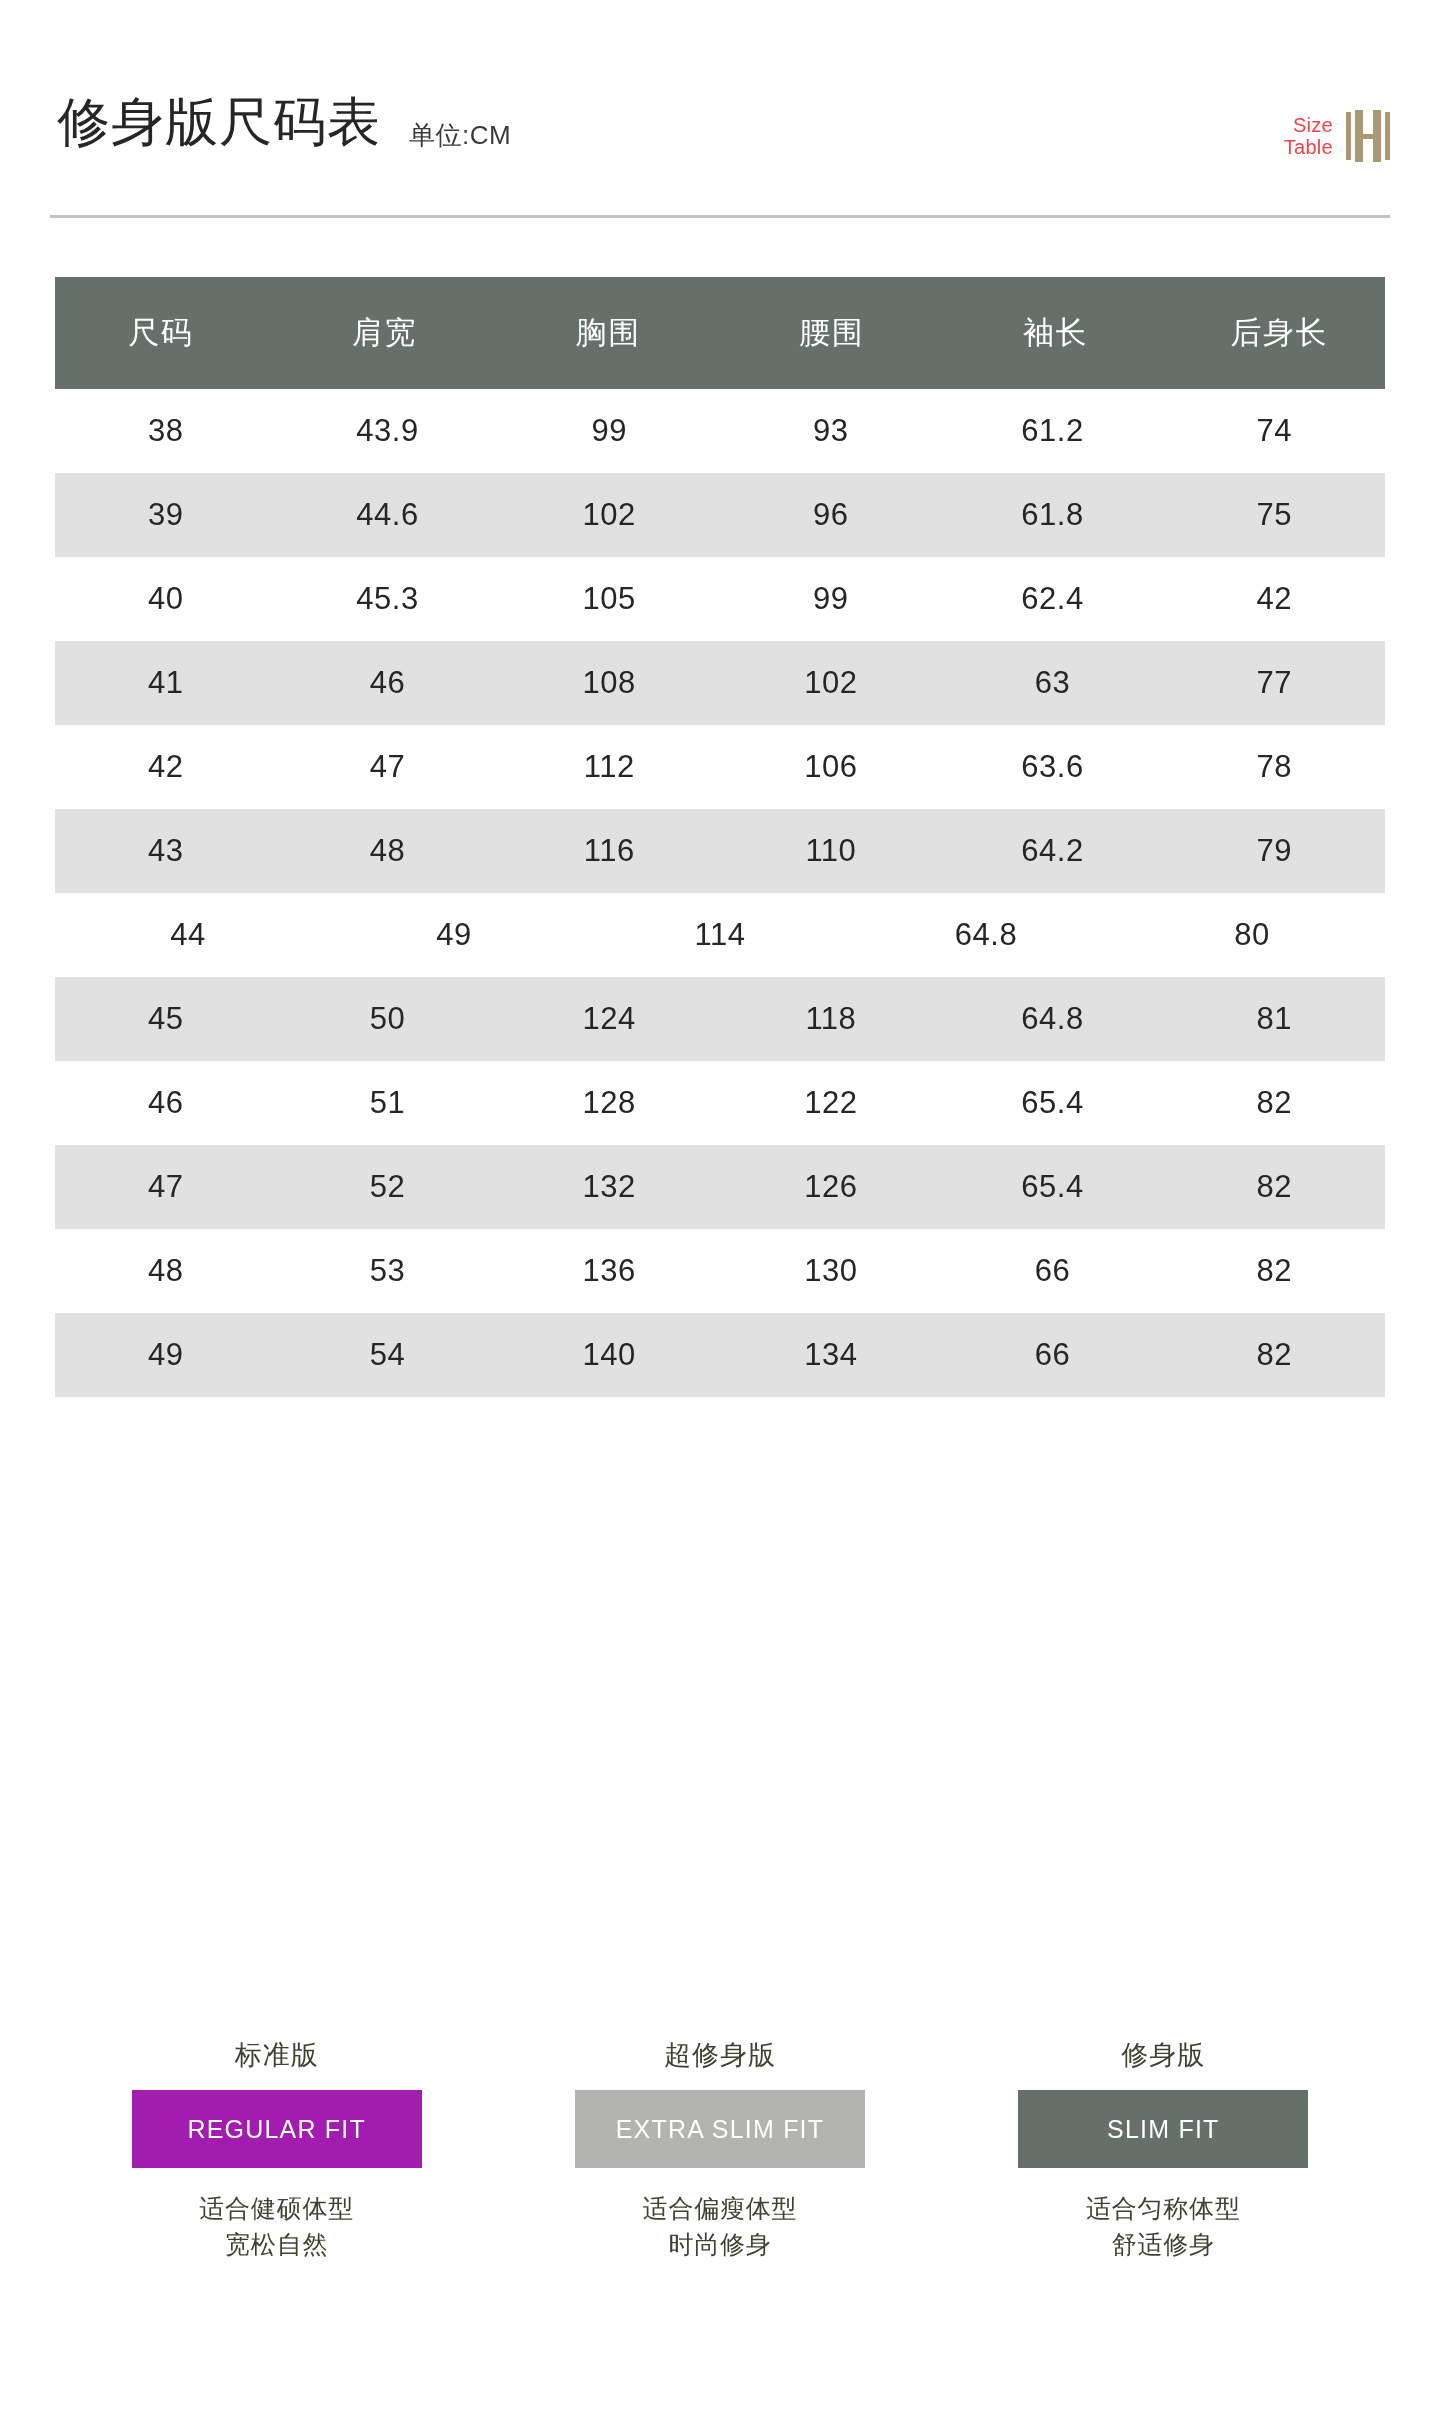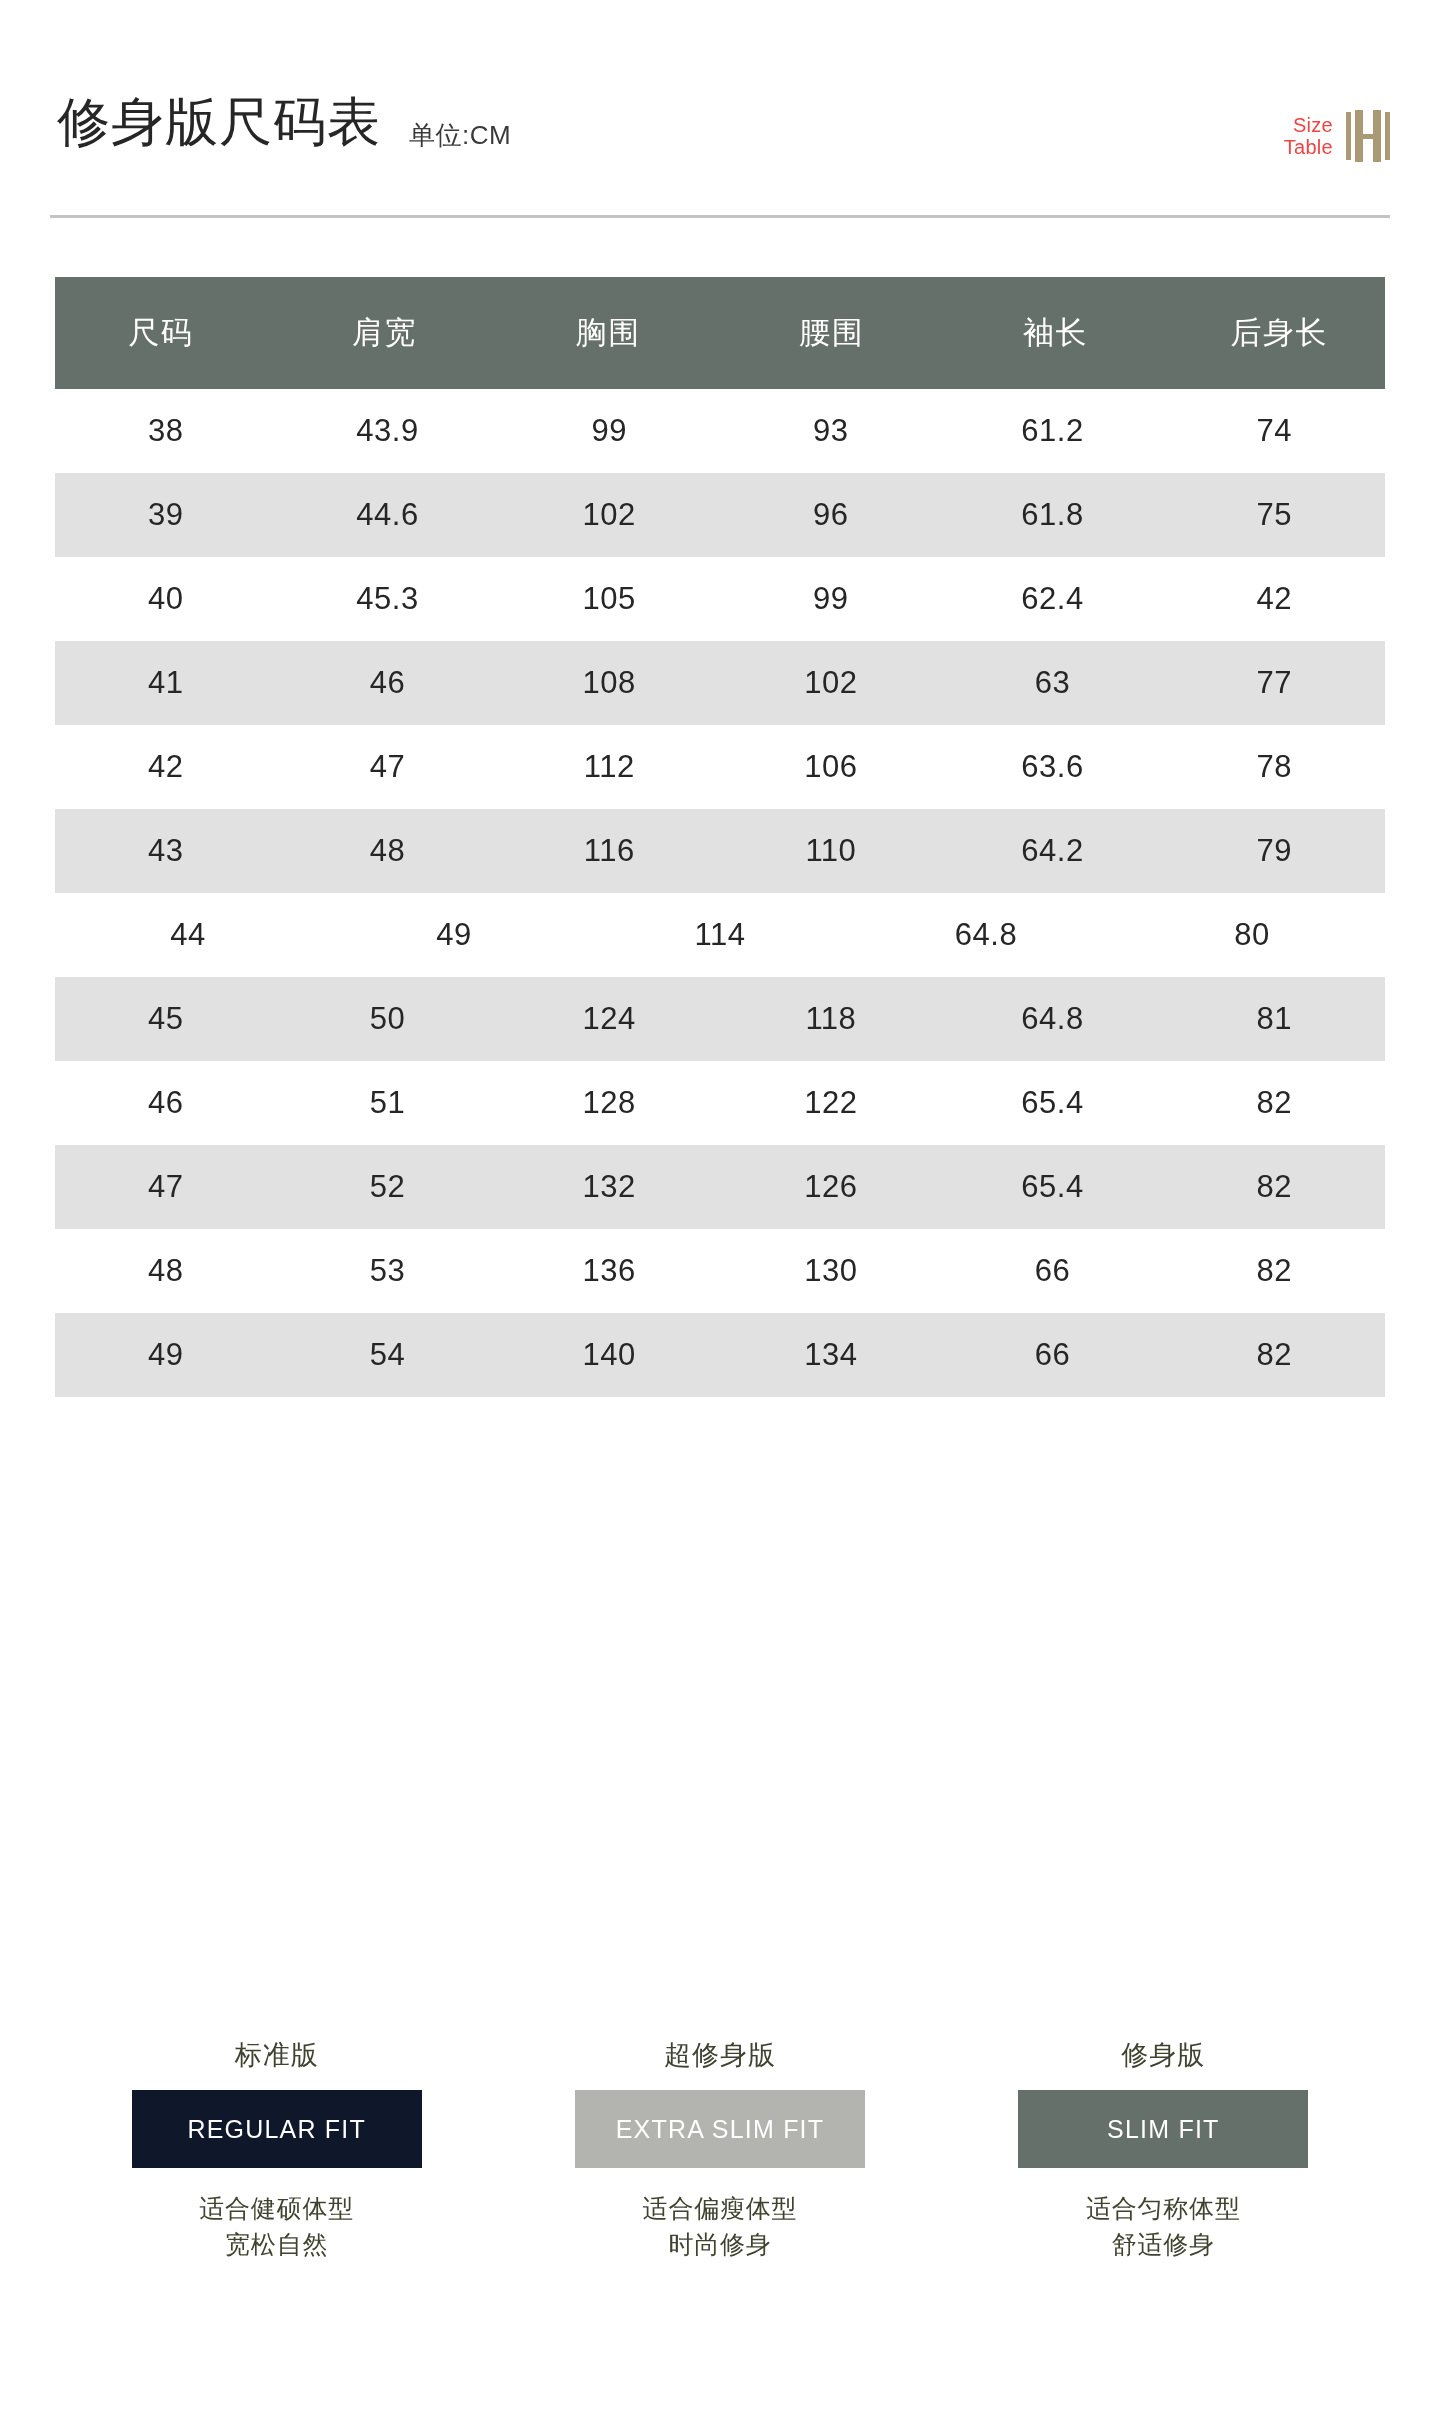--- a/index.html
+++ b/index.html
@@ -168,21 +168,21 @@
     height: 78px;
     display: flex;
     align-items: center;
     justify-content: center;
     color: #ffffff;
     font-size: 25px;
     letter-spacing: 1.2px;
     font-weight: 400;
   }
 
-  .fit-badge.regular    { background: #0f172a; }
+  .fit-badge.regular    { background: #a21caf; }
   .fit-badge.slim       { background: #66706b; }
   .fit-badge.extra-slim { background: #b3b3b0; }
 
   .fit-desc {
     margin-top: 22px;
     text-align: center;
     font-size: 25px;
     color: #3e422f;
     line-height: 1.45;
     letter-spacing: 0.8px;

